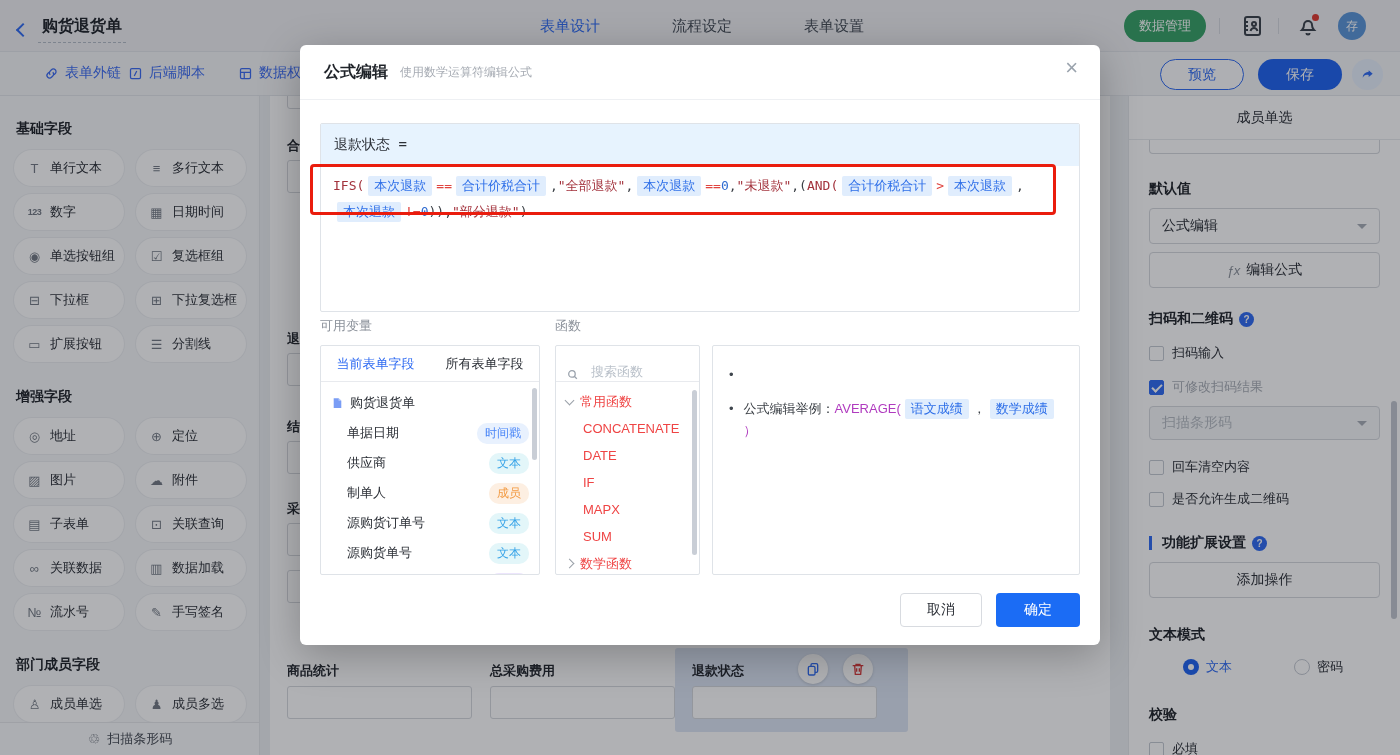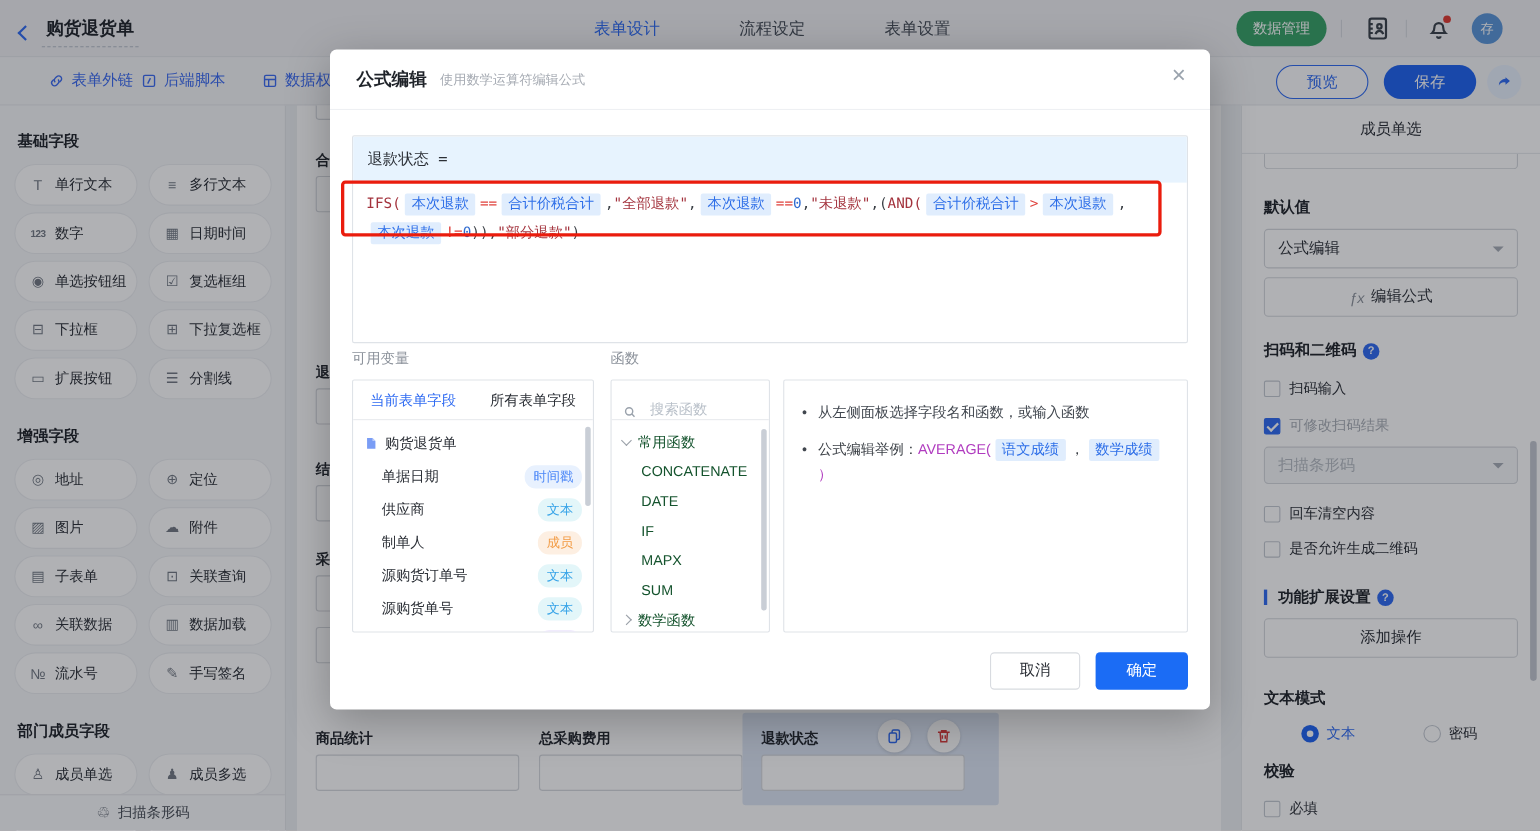--- a/index.html
+++ b/index.html
@@ -102,21 +102,21 @@
   .badge{margin-left:auto;font-size:12px;border-radius:10px;padding:2px 8px;flex:none}
   .badge.time{background:#e8f1fe;color:#4a86f7}
   .badge.text{background:#e3f6f9;color:#38a4e8}
   .badge.member{background:#fdefe2;color:#f29a42}
   .badge.array{background:#ece5fc;color:#8d68ef}
   .scroll{position:absolute;right:2px;width:5px;background:#c9ced6;border-radius:3px}
   .fpanel{left:255px;width:145px}
   .fsearch{height:36px;border-bottom:1px solid #e8eaee;display:flex;align-items:flex-end;gap:12px;padding:0 10px;color:#9aa2ac}
   .fsearch .ph{font-size:13px;color:#b9c0c9}
   .ftree{padding:6px 0}
-  .frow{height:27px;display:flex;align-items:center;gap:7px;padding-left:10px;font-size:13px;color:#14532d;cursor:pointer;white-space:nowrap}
+  .frow{height:27px;display:flex;align-items:center;gap:7px;padding-left:10px;font-size:13px;color:#ef4444;cursor:pointer;white-space:nowrap}
   .frow.leaf{padding-left:27px}
   .tw{width:7px;height:7px;border:solid #9aa0a8;border-width:0 1.5px 1.5px 0;flex:none}
   .tw.open{transform:rotate(45deg);margin-top:-3px}
   .tw.closed{transform:rotate(-45deg)}
   .tpanel{left:412px;width:368px;padding:18px 16px;font-size:13px;color:#40464e}
   .tip{display:flex;gap:10px;line-height:22px}
   .tip+.tip{margin-top:12px}
   .tip .dot{flex:none}
   .tok.fx{color:#b03bbf}
   .mfoot{position:absolute;right:20px;bottom:18px;display:flex;gap:14px}
@@ -392,21 +392,21 @@
     <div class="radiorow">
       <label class="ritem" style="color:#2f6bf2">
         <span class="radio sel"></span>
         <span>文本</span>
       </label>
       <label class="ritem" style="color:#2b2f36">
         <span class="radio"></span>
         <span>密码</span>
       </label>
     </div>
-    <div class="rsec" style="margin-top:16px">校验</div>
+    <div class="rsec" style="margin-top:30px">校验</div>
     <label class="cbrow" style="margin-top:16px">
       <span class="cb"></span>
       <span>必填</span>
     </label>
 
     <div class="rthumb"></div>
   </div>
 
   <div class="dim"></div>
 
@@ -499,21 +499,20 @@
             <span class="tw closed"></span>
             <span>数学函数</span>
           </div>
         </div>
       <div class="scroll" style="top:44px;height:165px"></div>
     </div>
 
     <div class="panel tpanel">
       <div class="tip">
         <span class="dot">•</span>
-        <span>从左侧面板选择字段名和函数，或输入函数</span>
       </div>
       <div class="tip">
         <span class="dot">•</span>
         <span id="tip2"><span class="tok p">公式编辑举例：</span><span class="tok fx">AVERAGE(</span><span class="chip">语文成绩</span><span class="tok p">，</span><span class="chip">数学成绩</span><span class="tok fx">）</span></span>
       </div>
     </div>
 
     <div class="mfoot">
       <div class="mbtn cancel">取消</div>
       <div class="mbtn ok">确定</div>

